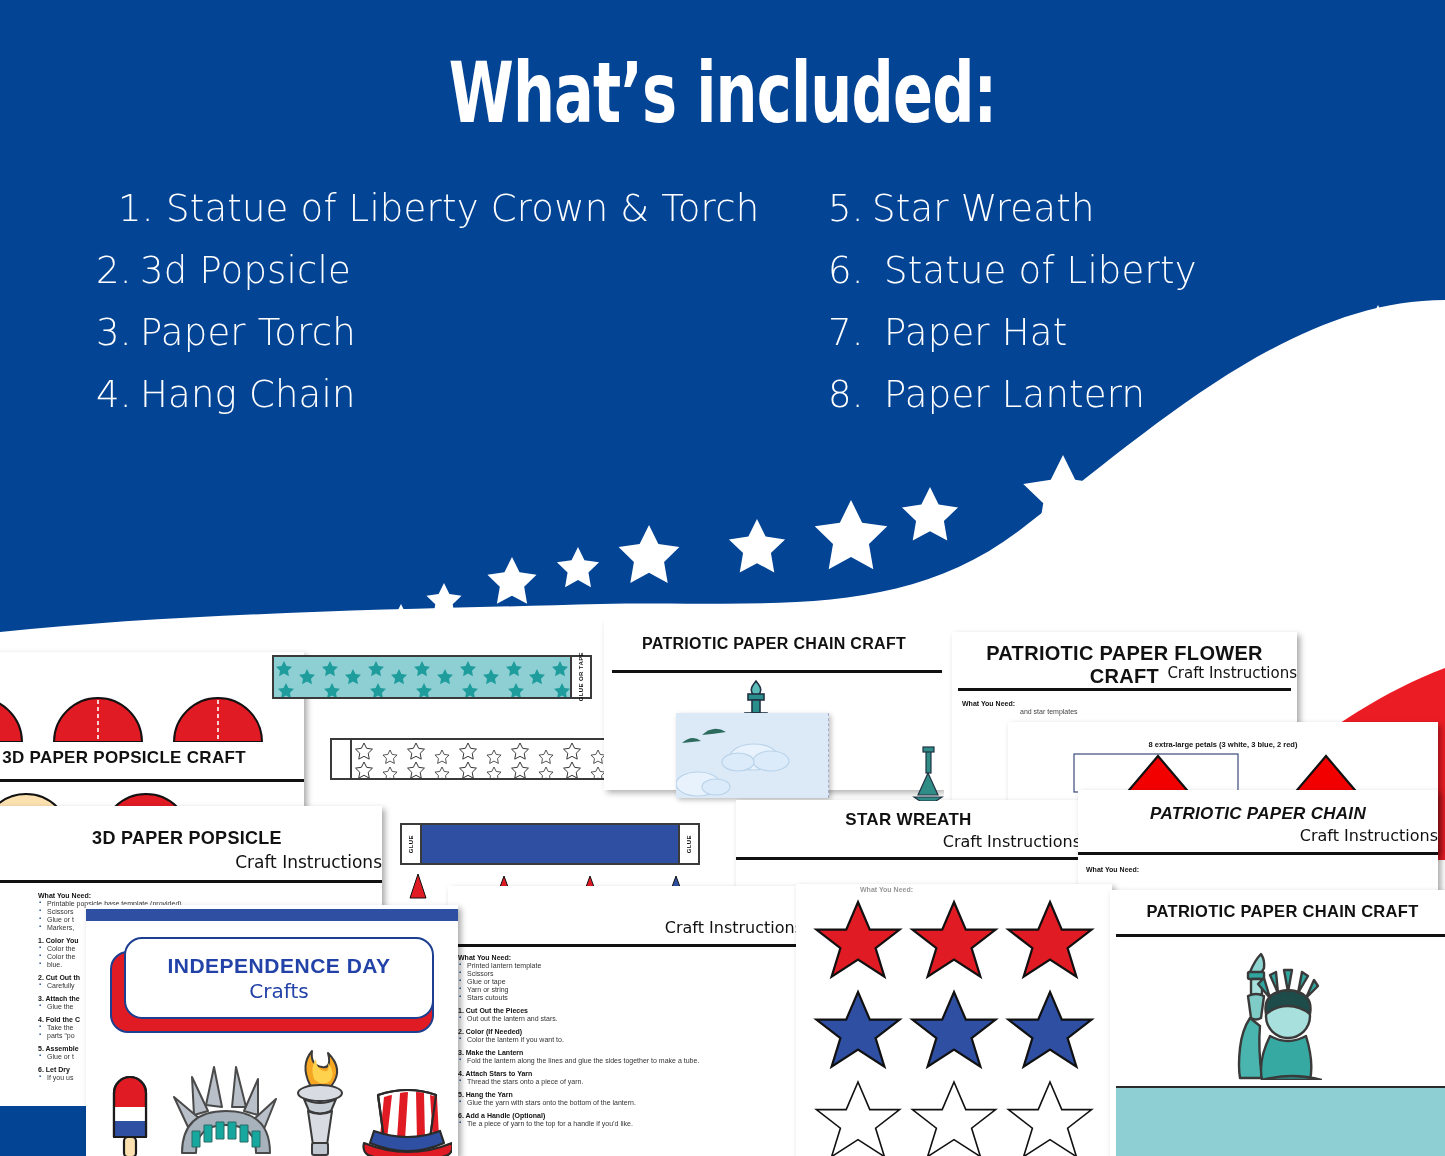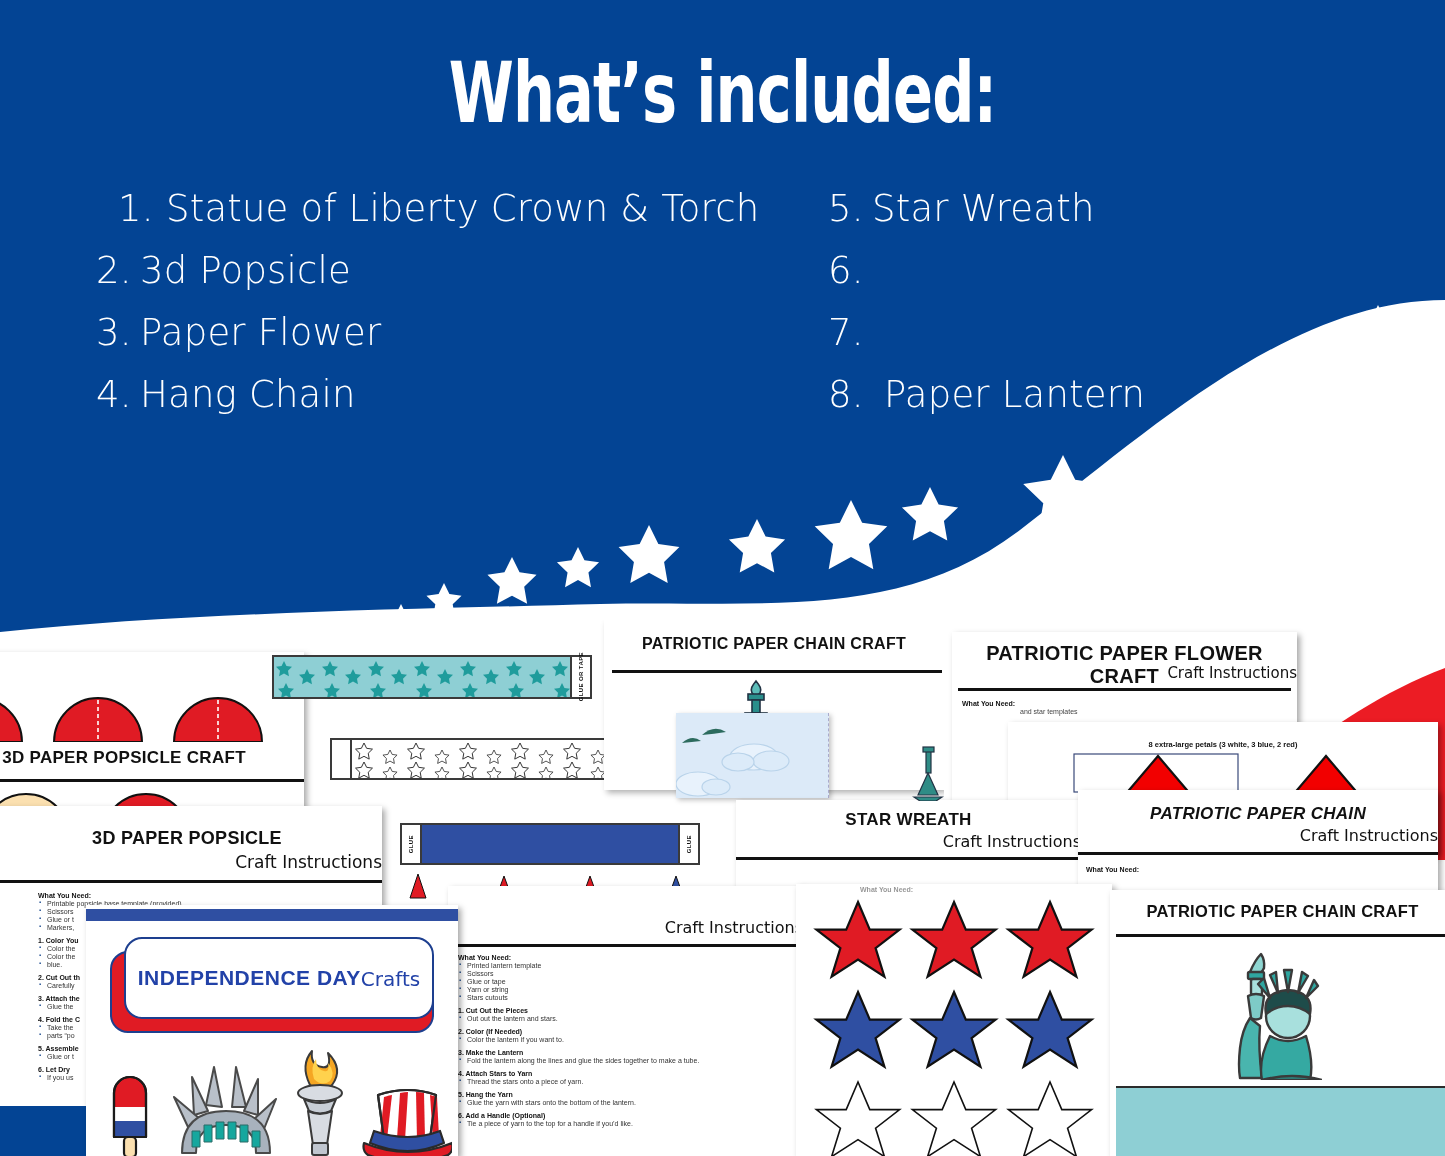--- a/index.html
+++ b/index.html
@@ -74,21 +74,21 @@
     display:flex;align-items:center;justify-content:center;
   }
   .strip .tabL span{
     writing-mode:vertical-rl;transform:rotate(180deg);
     font-size:6px;font-weight:bold;letter-spacing:.4px;color:#111;white-space:nowrap;
   }
 
   
   .cover-frame{position:absolute;}
   .cover-red{position:absolute;left:0;top:14px;width:100%;height:78px;background:#e01b24;border-radius:18px;border:2px solid #1d3f8f;}
-  .cover-white{position:absolute;left:14px;top:0;width:calc(100% - 14px);height:78px;background:#fff;border-radius:18px;border:2px solid #1d3f8f;display:flex;flex-direction:row;align-items:center;justify-content:center;}
+  .cover-white{position:absolute;left:14px;top:0;width:calc(100% - 14px);height:78px;background:#fff;border-radius:18px;border:2px solid #1d3f8f;display:flex;flex-direction:column;align-items:center;justify-content:center;}
   .cover-t1{font-weight:bold;font-size:21px;color:#2242a8;letter-spacing:.5px;}
   .cover-t2{font-size:20px;color:#2242a8;font-weight:400;margin-top:1px;font-family:"DejaVu Sans","Liberation Sans",sans-serif;}
 </style>
 </head>
 <body>
 
 <div id="stage">
 
   <div class="hero-blue">
     <svg width="1445" height="660" viewBox="0 0 1445 660" xmlns="http://www.w3.org/2000/svg">
@@ -117,37 +117,39 @@
       <div class="li indent1">
         <span class="num">1.</span>
         <span>Statue of Liberty Crown &amp; Torch</span>
       </div>
       <div class="li">
         <span class="num">2.</span>
         <span>3d Popsicle</span>
       </div>
       <div class="li">
         <span class="num">3.</span>
-        <span>Paper Flower</span>
+        <span>Paper Torch</span>
       </div>
       <div class="li">
         <span class="num">4.</span>
         <span>Hang Chain</span>
       </div>
     </div>
     <div class="col col-right">
       <div class="li">
         <span class="num">5.</span>
         <span>Star Wreath</span>
       </div>
       <div class="li indent2">
         <span class="num">6.</span>
+        <span>Statue of Liberty</span>
       </div>
       <div class="li indent2">
         <span class="num">7.</span>
+        <span>Paper Hat</span>
       </div>
       <div class="li indent2">
         <span class="num">8.</span>
         <span>Paper Lantern</span>
       </div>
     </div>
   </div>
 
   <svg style="position:absolute;left:1180px;top:600px;" width="265" height="260" viewBox="0 0 265 260">
     <path d="M265,68 C200,92 130,140 95,175 L265,175 Z" fill="#ec1c24"></path>

